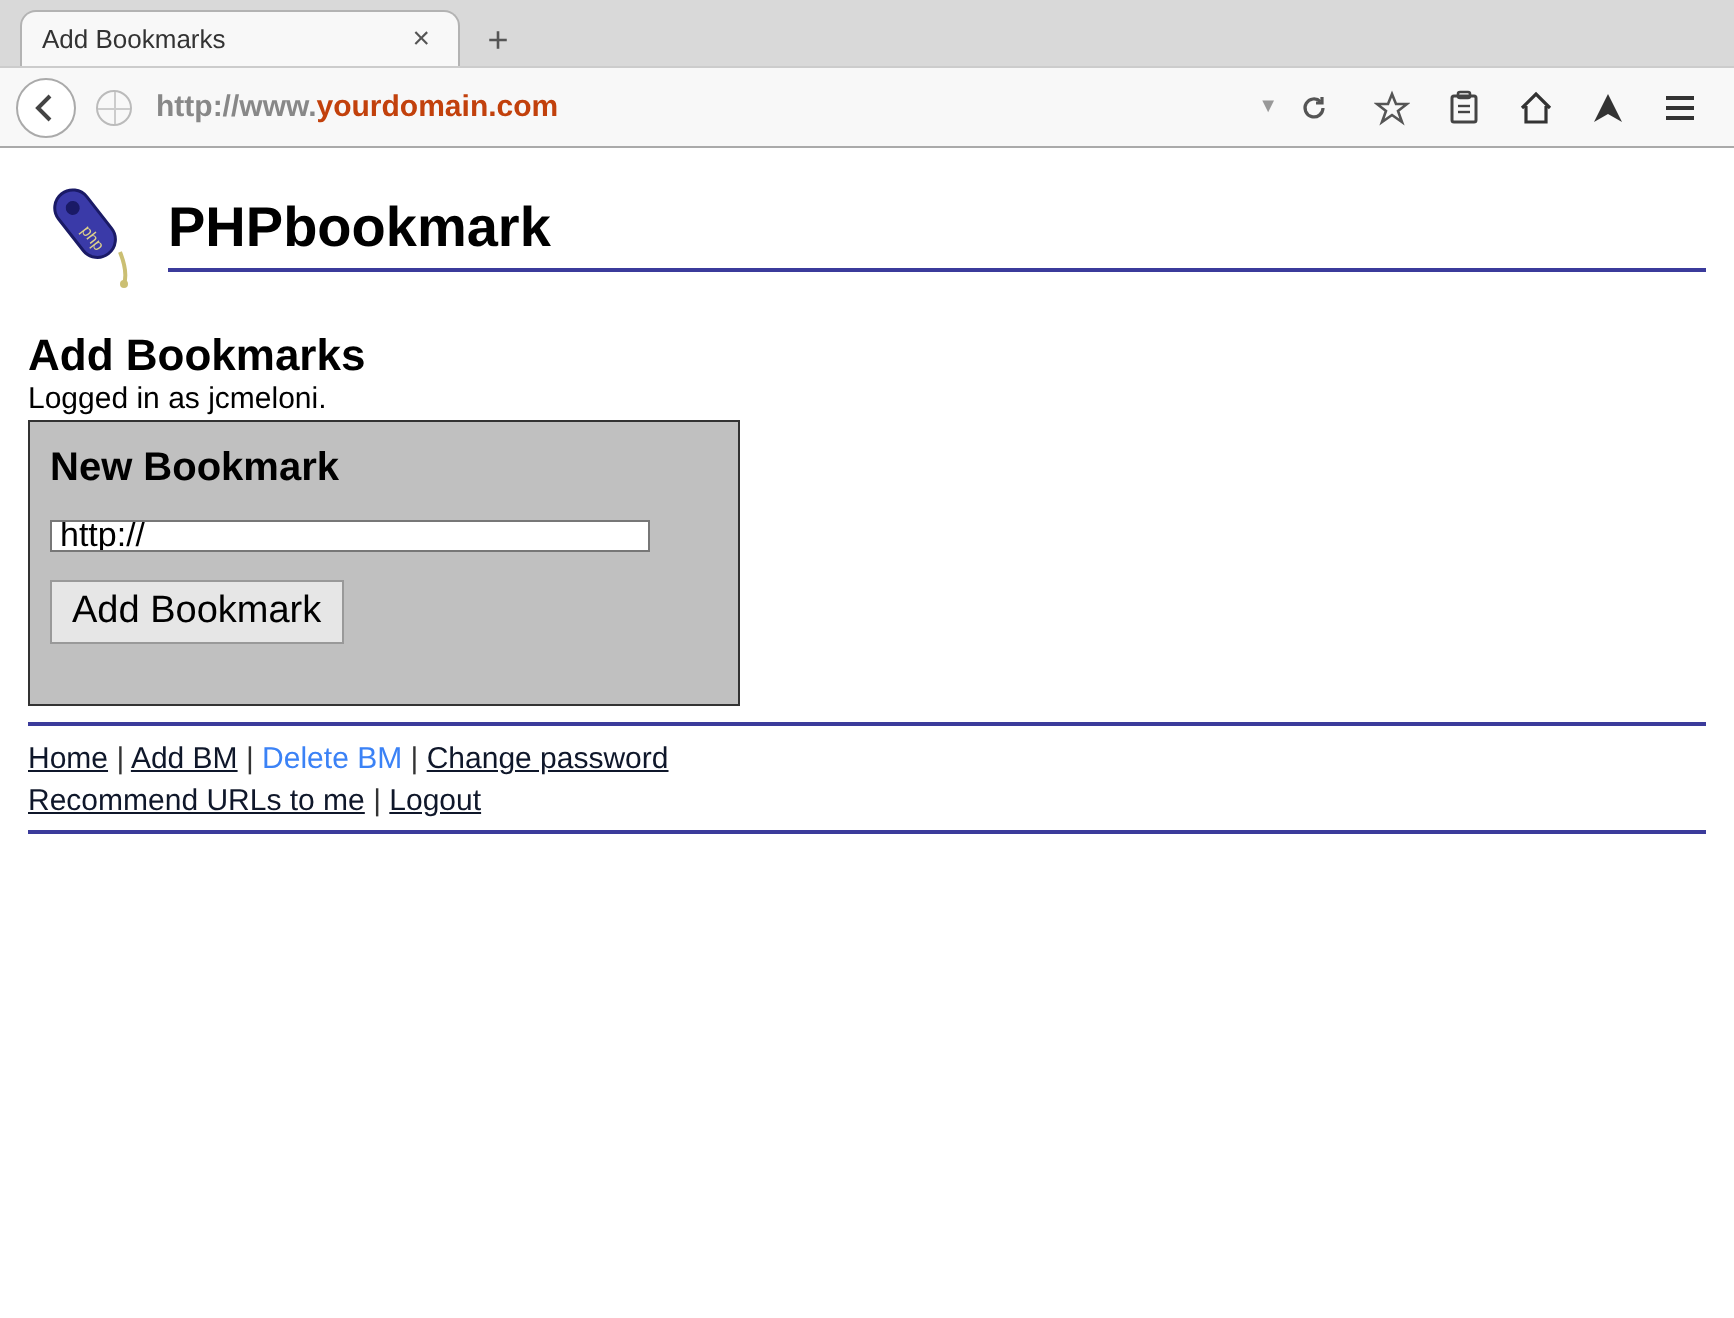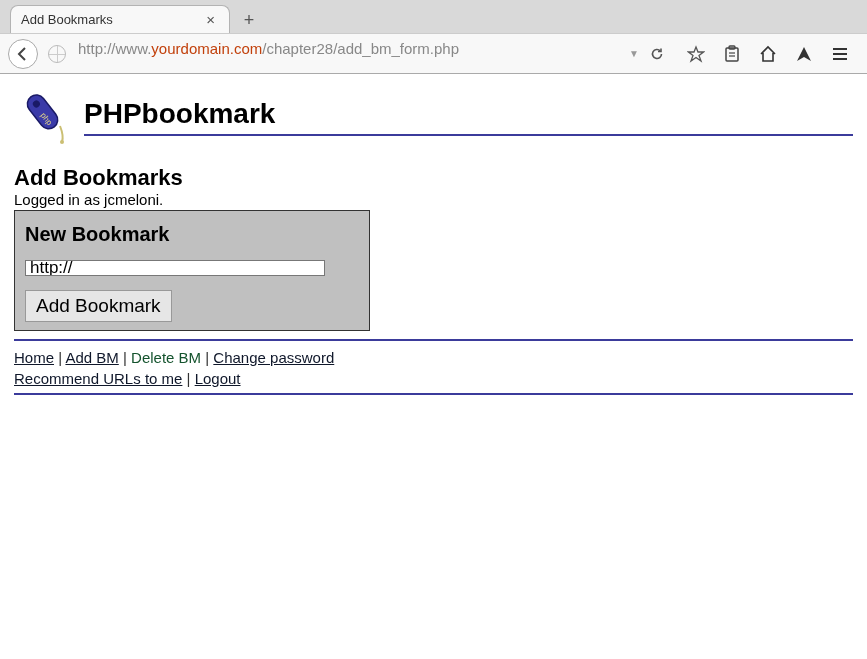--- a/index.html
+++ b/index.html
@@ -115,24 +115,26 @@
       content: '';
       position: absolute;
       top: 50%; left: 0; right: 0;
       height: 1px;
       background: #ccc;
     }
     .url-bar {
       flex: 1;
       height: 28px;
       display: flex;
+      align-items: center;
       padding: 0 6px;
       color: #888;
       font-size: 15px;
       overflow: hidden;
+      font-weight: bold;
     }
     .url-bar .domain { color: #c2410c; }
     .url-tail {
       margin-left: auto;
       display: flex;
       align-items: center;
       gap: 10px;
       color: #888;
     }
     .dropdown-arrow { font-size: 10px; color: #999; }
@@ -177,21 +179,21 @@
     .login-status {
       font-family: Arial, sans-serif;
       font-size: 15px;
       color: #000;
     }
     .form-box {
       border: 1px solid #333;
       background: #c0c0c0;
       width: 356px;
       margin-top: 2px;
-      padding: 12px 10px 8px 10px;
+      padding: 12px 10px 30px 10px;
     }
     .form-heading {
       font-size: 20px;
       font-weight: bold;
       font-family: Arial, sans-serif;
       color: #000;
       margin-bottom: 14px;
     }
     .url-input {
       width: 300px;
@@ -219,21 +221,21 @@
       width: 100%;
     }
     .nav-links {
       font-family: Arial, sans-serif;
       font-size: 15px;
       color: #000;
       margin-top: 6px;
       line-height: 1.4;
     }
     .nav-links a { color: #0f172a; text-decoration: underline; }
-    .nav-links .disabled { color: #14532d; text-decoration: none; }
+    .nav-links .disabled { color: #3b82f6; text-decoration: none; }
     .nav-links .sep { color: #333; }
     .bottom-hr {
       border: none;
       border-top: 2px solid #3b3b9b;
       margin-top: 4px;
     }
   </style>
 </head>
 <body>
 
@@ -269,21 +271,20 @@
 <div class="toolbar">
   <div class="nav-back">
     <svg width="18" height="18" viewBox="0 0 18 18">
       <path d="M11 3 L5 9 L11 15" fill="none" stroke="#444" stroke-width="2"></path>
     </svg>
   </div>
   <div class="globe-icon"></div>
   <div class="url-bar">
     <span>http://www.</span>
       <span class="domain">yourdomain.com</span>
-      <span>/chapter28/add_bm_form.php</span>
     <div class="url-tail">
       <span class="dropdown-arrow">▼</span>
       <span class="reload-icon">
         <svg width="16" height="16" viewBox="0 0 16 16">
           <path d="M12.5 8a4.5 4.5 0 1 1-1.3-3.2" fill="none" stroke="#555" stroke-width="1.6"></path>
           <path d="M12 2.5 L12 5.5 L9 5.5" fill="none" stroke="#555" stroke-width="1.6"></path>
         </svg>
       </span>
     </div>
   </div>

